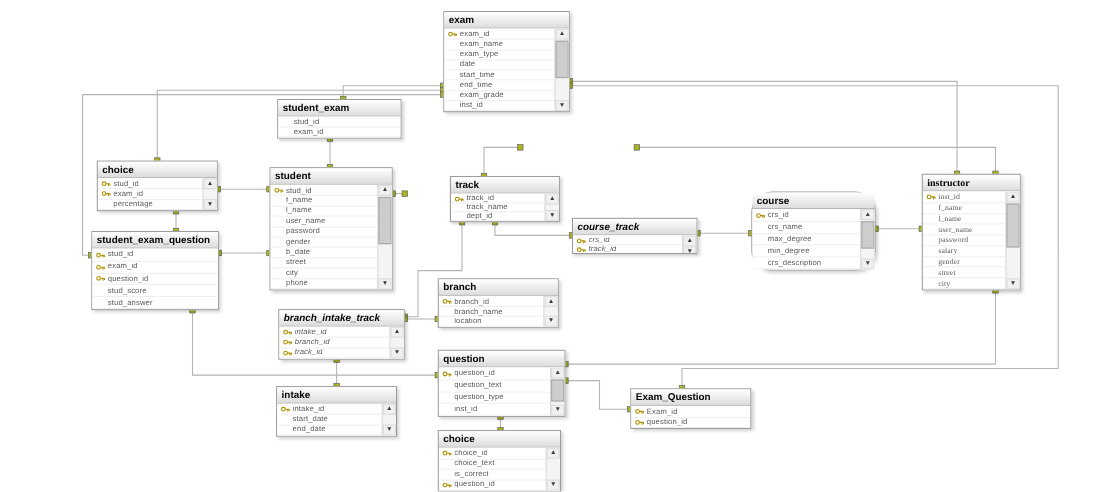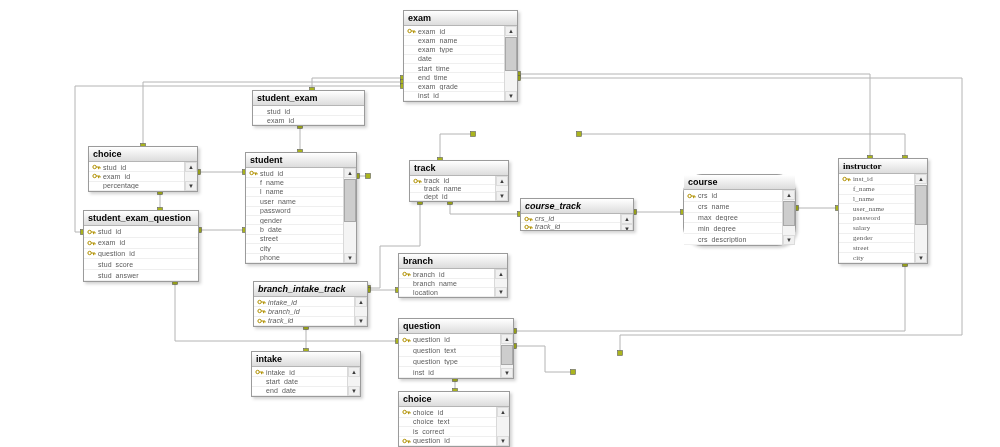--- a/index.html
+++ b/index.html
@@ -578,20 +578,45 @@
             <span class="key-cell"></span>
             <span class="field-name">end_date</span>
           </div>
         </div>
         <div class="vscroll">
           <div class="scroll-arrow">▲</div>
           <div class="scroll-arrow">▼</div>
         </div>
       </div>
     </div>
+    <div class="table-window" style="left: 573px; top: 353px; width: 110px; height: 37px;">
+      <div class="table-title">Exam_Question</div>
+      <div class="table-body">
+        <div class="fields">
+          <div class="field-row" style="height: 9.5px;">
+            <span class="key-cell">
+              <svg width="9" height="8">
+                <circle cx="2.6" cy="4" r="1.7" fill="none" stroke="#b09000" stroke-width="1"></circle>
+                <path d="M4.3 4 H8 M6.6 4 V6.2 M8 4 V5.6" stroke="#b09000" stroke-width="1" fill="none"></path>
+              </svg>
+            </span>
+            <span class="field-name">Exam_id</span>
+          </div>
+          <div class="field-row" style="height: 9.5px;">
+            <span class="key-cell">
+              <svg width="9" height="8">
+                <circle cx="2.6" cy="4" r="1.7" fill="none" stroke="#b09000" stroke-width="1"></circle>
+                <path d="M4.3 4 H8 M6.6 4 V6.2 M8 4 V5.6" stroke="#b09000" stroke-width="1" fill="none"></path>
+              </svg>
+            </span>
+            <span class="field-name">question_id</span>
+          </div>
+        </div>
+      </div>
+    </div>
     <div class="table-window" style="left: 398px; top: 391px; width: 112px; height: 56px;">
       <div class="table-title">choice</div>
       <div class="table-body">
         <div class="fields">
           <div class="field-row" style="height: 9.5px;">
             <span class="key-cell">
               <svg width="9" height="8">
                 <circle cx="2.6" cy="4" r="1.7" fill="none" stroke="#b09000" stroke-width="1"></circle>
                 <path d="M4.3 4 H8 M6.6 4 V6.2 M8 4 V5.6" stroke="#b09000" stroke-width="1" fill="none"></path>
               </svg>

